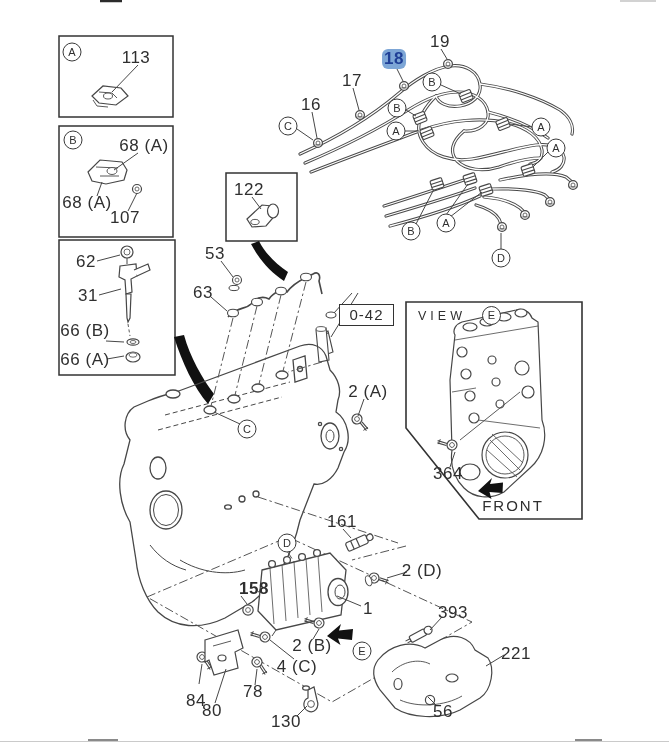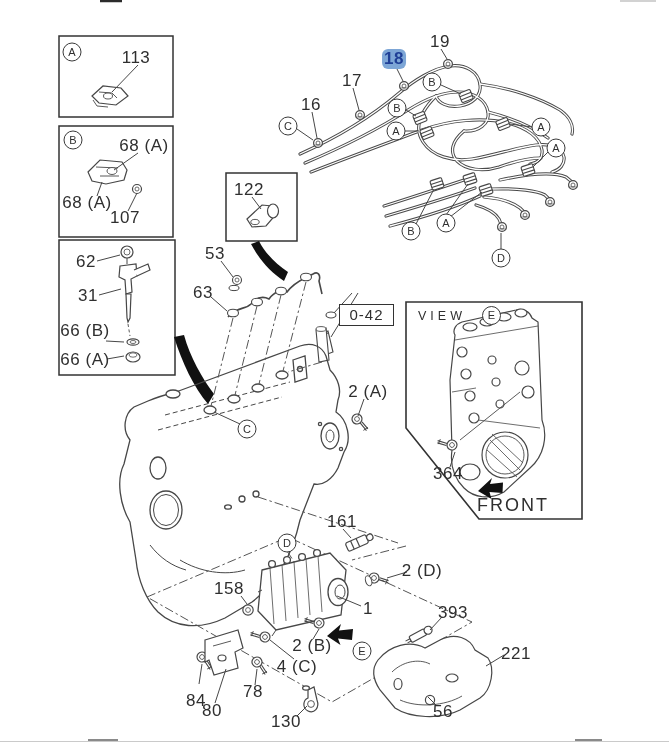--- a/index.html
+++ b/index.html
@@ -17,21 +17,21 @@
            font-size:11px;line-height:17px;text-align:center;color:#2f2f2f;}
   .ref-box{position:absolute;left:339px;top:272px;width:53px;height:20px;
            border:1.4px solid #333;background:#fff;font-size:15px;letter-spacing:1px;
            text-align:center;line-height:20px;color:#2f2f2f;margin-top:32px;}
   .viewbox-title{position:absolute;left:418px;top:306px;font-size:12.5px;
            letter-spacing:4px;color:#2f2f2f;display:flex;align-items:center;gap:16px;}
   .viewbox-title .ecirc{width:17px;height:17px;border:1.5px solid #3a3a3a;
            border-radius:50%;font-size:11px;line-height:17px;text-align:center;
            letter-spacing:0;background:#fff;}
   .front-label{position:absolute;left:513px;top:505px;transform:translate(-50%,-50%);
-           font-size:18px;letter-spacing:2px;color:#2f2f2f;}
+           font-size:15px;letter-spacing:2px;color:#2f2f2f;}
 </style>
 </head>
 <body>
 
 <div class="stage">
 
 <svg width="669" height="743" viewBox="0 0 669 743">
   <defs>
     <g id="g-nut">
       <circle r="4.4" fill="#fff" stroke="#474747" stroke-width="1.2"></circle>
@@ -403,21 +403,21 @@
       <div class="plabel" style="left: 85px; top: 360px;">66 (A)</div>
       <div class="plabel" style="left: 249px; top: 190px;">122</div>
       <div class="plabel" style="left: 215px; top: 254px;">53</div>
       <div class="plabel" style="left: 203px; top: 293px;">63</div>
       <div class="plabel" style="left: 311px; top: 105px;">16</div>
       <div class="plabel" style="left: 352px; top: 81px;">17</div>
       <div class="plabel hl" style="left: 394px; top: 59px; border-radius: 6px;">18</div>
       <div class="plabel" style="left: 440px; top: 42px;">19</div>
       <div class="plabel" style="left: 368px; top: 392px;">2 (A)</div>
       <div class="plabel" style="left: 342px; top: 522px;">161</div>
-      <div class="plabel" style="left: 229px; top: 589px;">158</div>
+      <div class="plabel" style="left: 254px; top: 589px; font-weight: bold;">158</div>
       <div class="plabel" style="left: 368px; top: 609px;">1</div>
       <div class="plabel" style="left: 312px; top: 646px;">2 (B)</div>
       <div class="plabel" style="left: 297px; top: 667px;">4 (C)</div>
       <div class="plabel" style="left: 422px; top: 571px;">2 (D)</div>
       <div class="plabel" style="left: 196px; top: 663px; margin-top: 38px;">84</div>
       <div class="plabel" style="left: 212px; top: 711px;">80</div>
       <div class="plabel" style="left: 253px; top: 692px;">78</div>
       <div class="plabel" style="left: 286px; top: 722px;">130</div>
       <div class="plabel" style="left: 453px; top: 613px;">393</div>
       <div class="plabel" style="left: 516px; top: 654px;">221</div>

